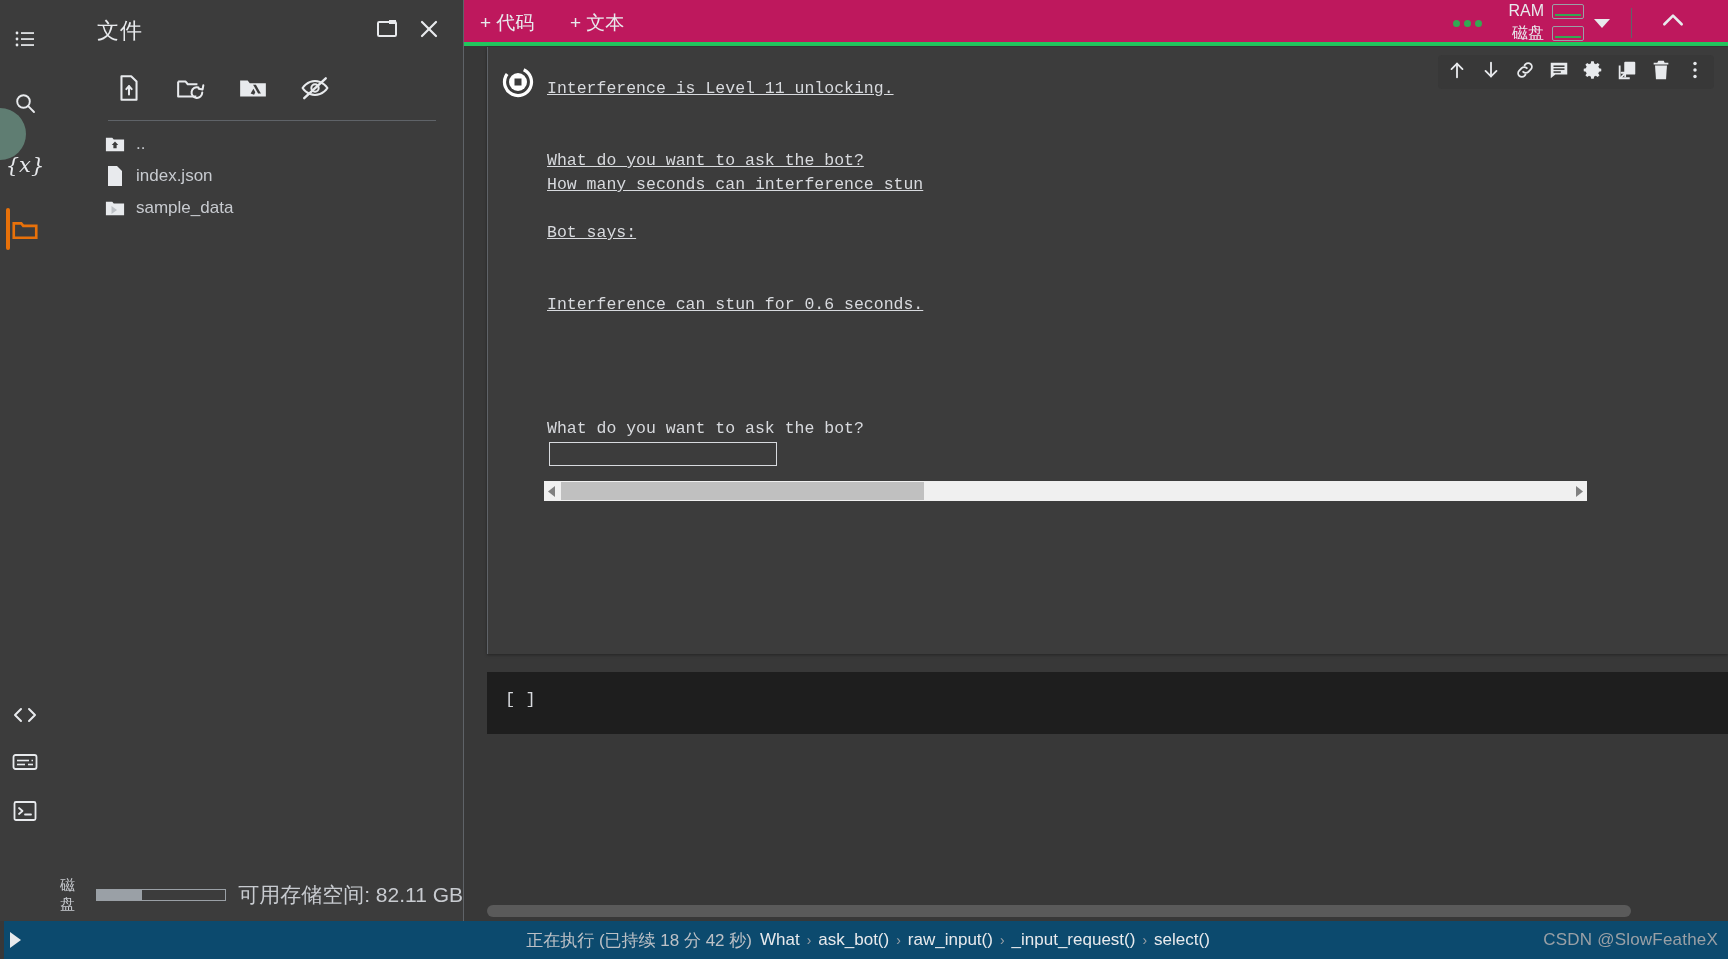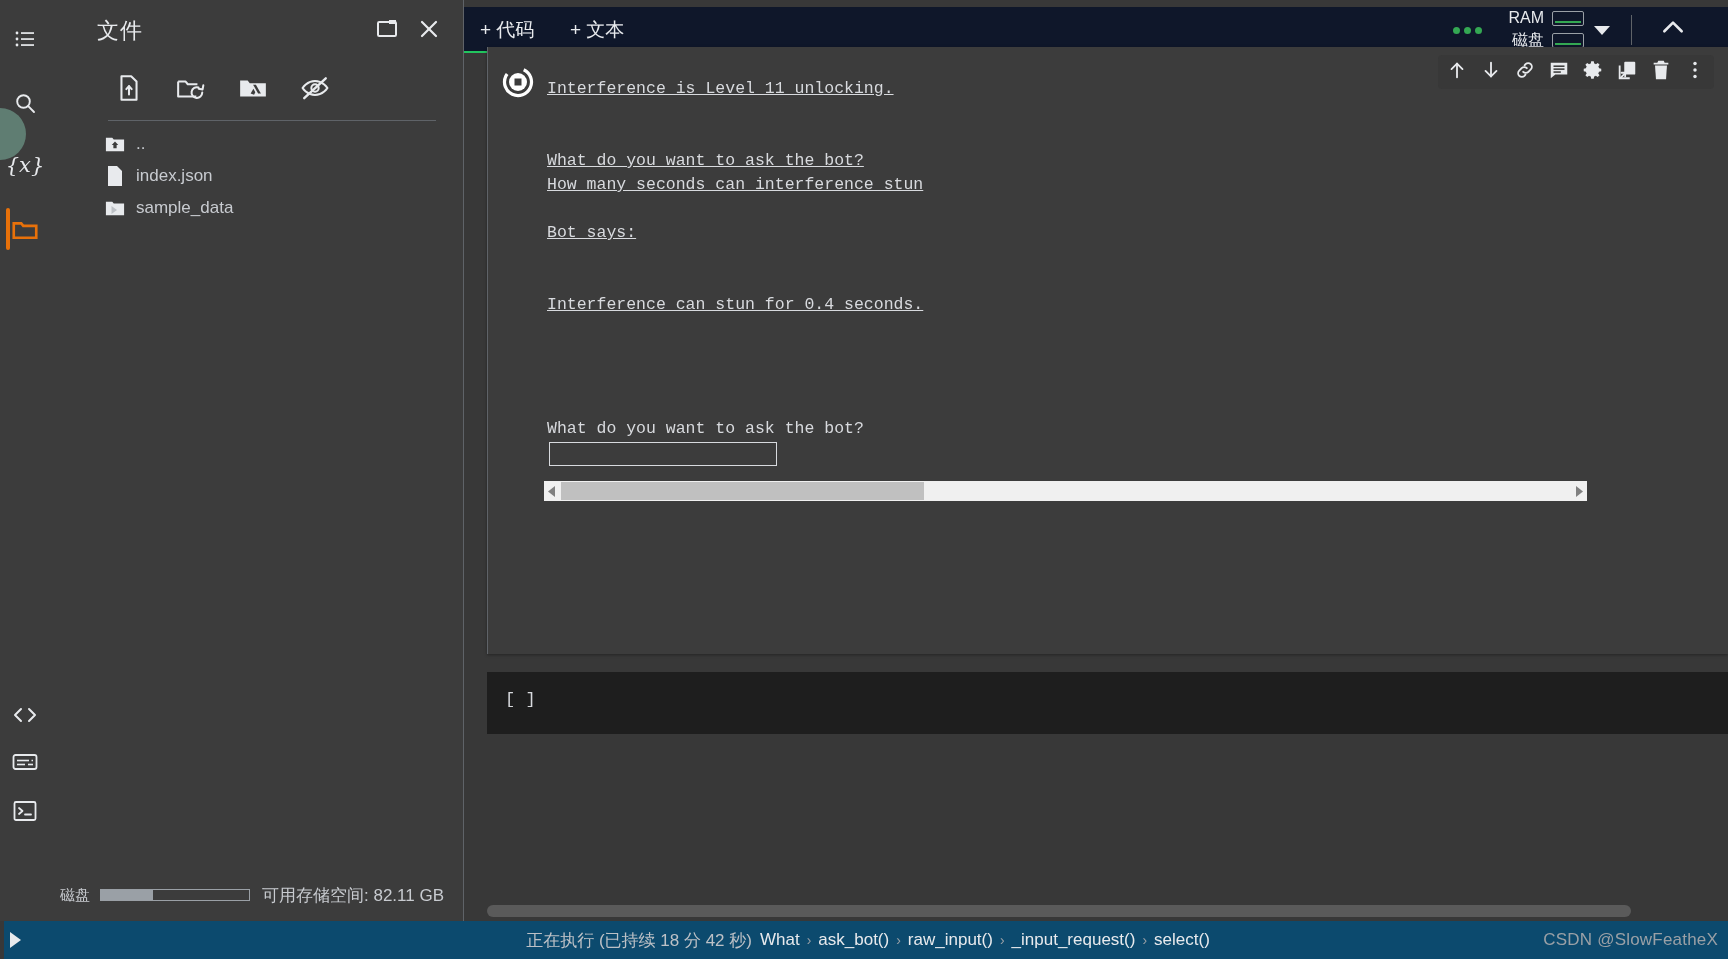--- a/index.html
+++ b/index.html
@@ -86,32 +86,32 @@
   .files-footer {
     position:absolute; left:0; bottom:0; width:413px; height:52px;
     display:flex; align-items:center; padding-left:10px;
   }
   .files-footer .lbl { font-size:15px; color:#c8cbd0; margin-right:10px; }
   .disk-meter {
     width:150px; height:12px; border:1px solid #9aa0a6; background:transparent;
     position:relative; margin-right:12px;
   }
   .disk-meter .fill { position:absolute; left:0; top:0; bottom:0; background:#9aa0a6; }
-  .files-footer .free { font-size:17px; color:#c8cbd0; white-space:nowrap; }
+  .files-footer .free { font-size:21px; color:#c8cbd0; white-space:nowrap; }
 
   
   .vsplit {
     position:absolute; left:463px; top:0; width:1px; height:921px; background:#5f6368;
   }
 
   
   .nb-toolbar {
-    position:absolute; left:464px; top:7px; width:1264px; height:46px;
-    background:#0f172a;
-    border-bottom:2px solid #22c55e;
+    position:absolute; left:464px; top:0; width:1264px; height:46px;
+    background:#be185d;
+    border-bottom:4px solid #22c55e;
   }
   .addcell {
     position:absolute; top:8px; height:30px;
     display:flex; align-items:center; gap:6px;
     color:#e8eaed; font-size:19px; cursor:pointer;
   }
 
   .res-wrap {
     position:absolute; right:118px; top:0; height:46px;
     display:flex; align-items:center; gap:10px;
@@ -545,21 +545,21 @@
         <span>
           <svg width="22" height="22" viewBox="0 0 24 24" fill="currentColor">
             <circle cx="12" cy="5" r="1.9"></circle>
               <circle cx="12" cy="12" r="1.9"></circle>
               <circle cx="12" cy="19" r="1.9"></circle>
           </svg>
         </span>
       </div>
     </div>
 
-    <div class="out" id="cell-output"><div>Interference is Level 11 unlocking.</div><div class="blank"></div><div class="blank"></div><div>What do you want to ask the bot?</div><div>How many seconds can interference stun</div><div class="blank"></div><div>Bot says:</div><div class="blank"></div><div class="blank"></div><div>Interference can stun for 0.4 seconds.</div></div>
+    <div class="out" id="cell-output"><div>Interference is Level 11 unlocking.</div><div class="blank"></div><div class="blank"></div><div>What do you want to ask the bot?</div><div>How many seconds can interference stun</div><div class="blank"></div><div>Bot says:</div><div class="blank"></div><div class="blank"></div><div>Interference can stun for 0.6 seconds.</div></div>
 
     <div class="prompt-label">What do you want to ask the bot?</div>
     <input class="prompt-input" id="prompt-input" type="text" placeholder="" style="">
 
     <div class="out-scroll">
       <span class="sarrow">
         <svg width="9" height="11" viewBox="0 0 9 11" fill="#808080">
             <polygon points="7,0 7,11 0,5.5"></polygon>
           </svg>
       </span>

